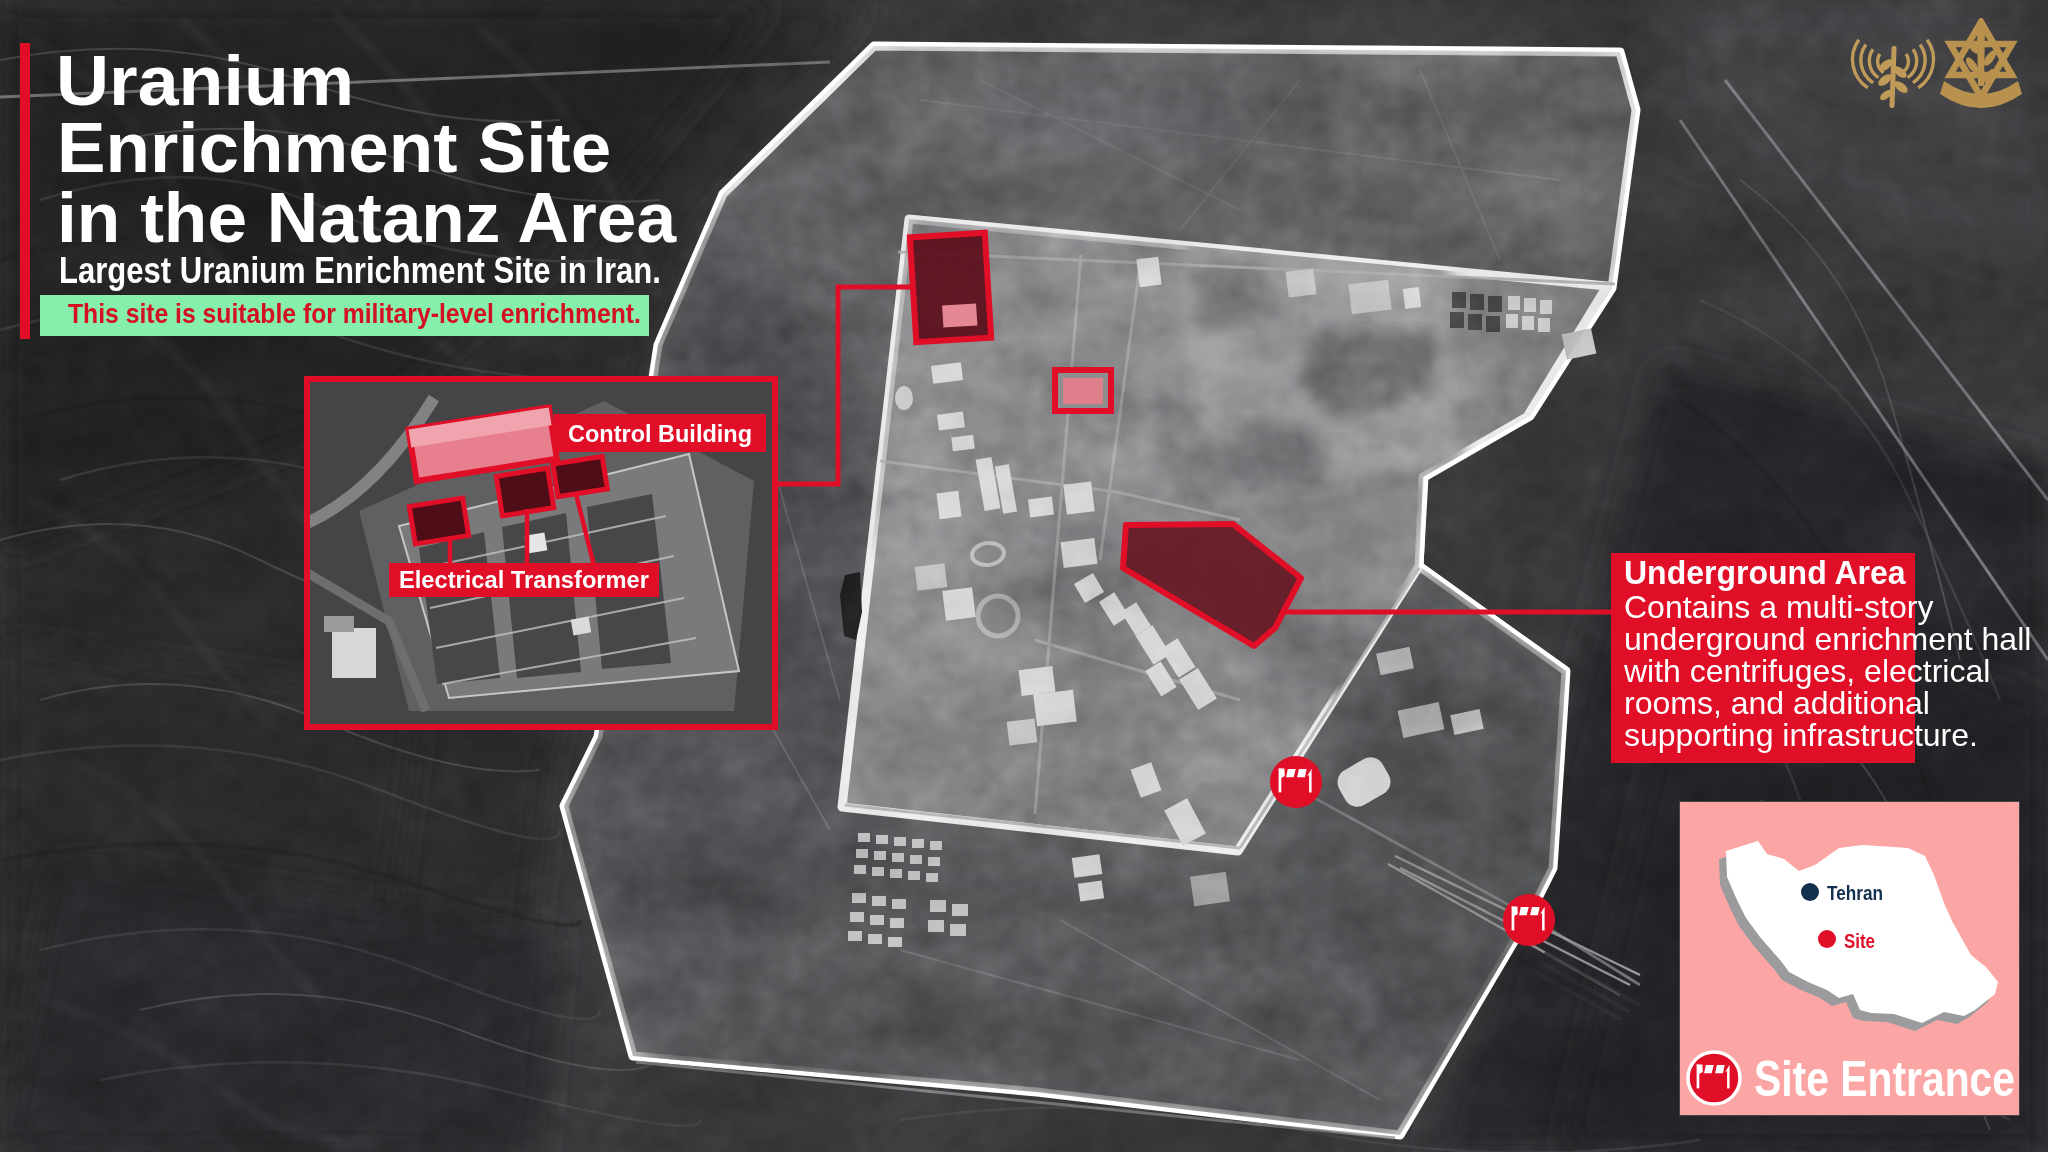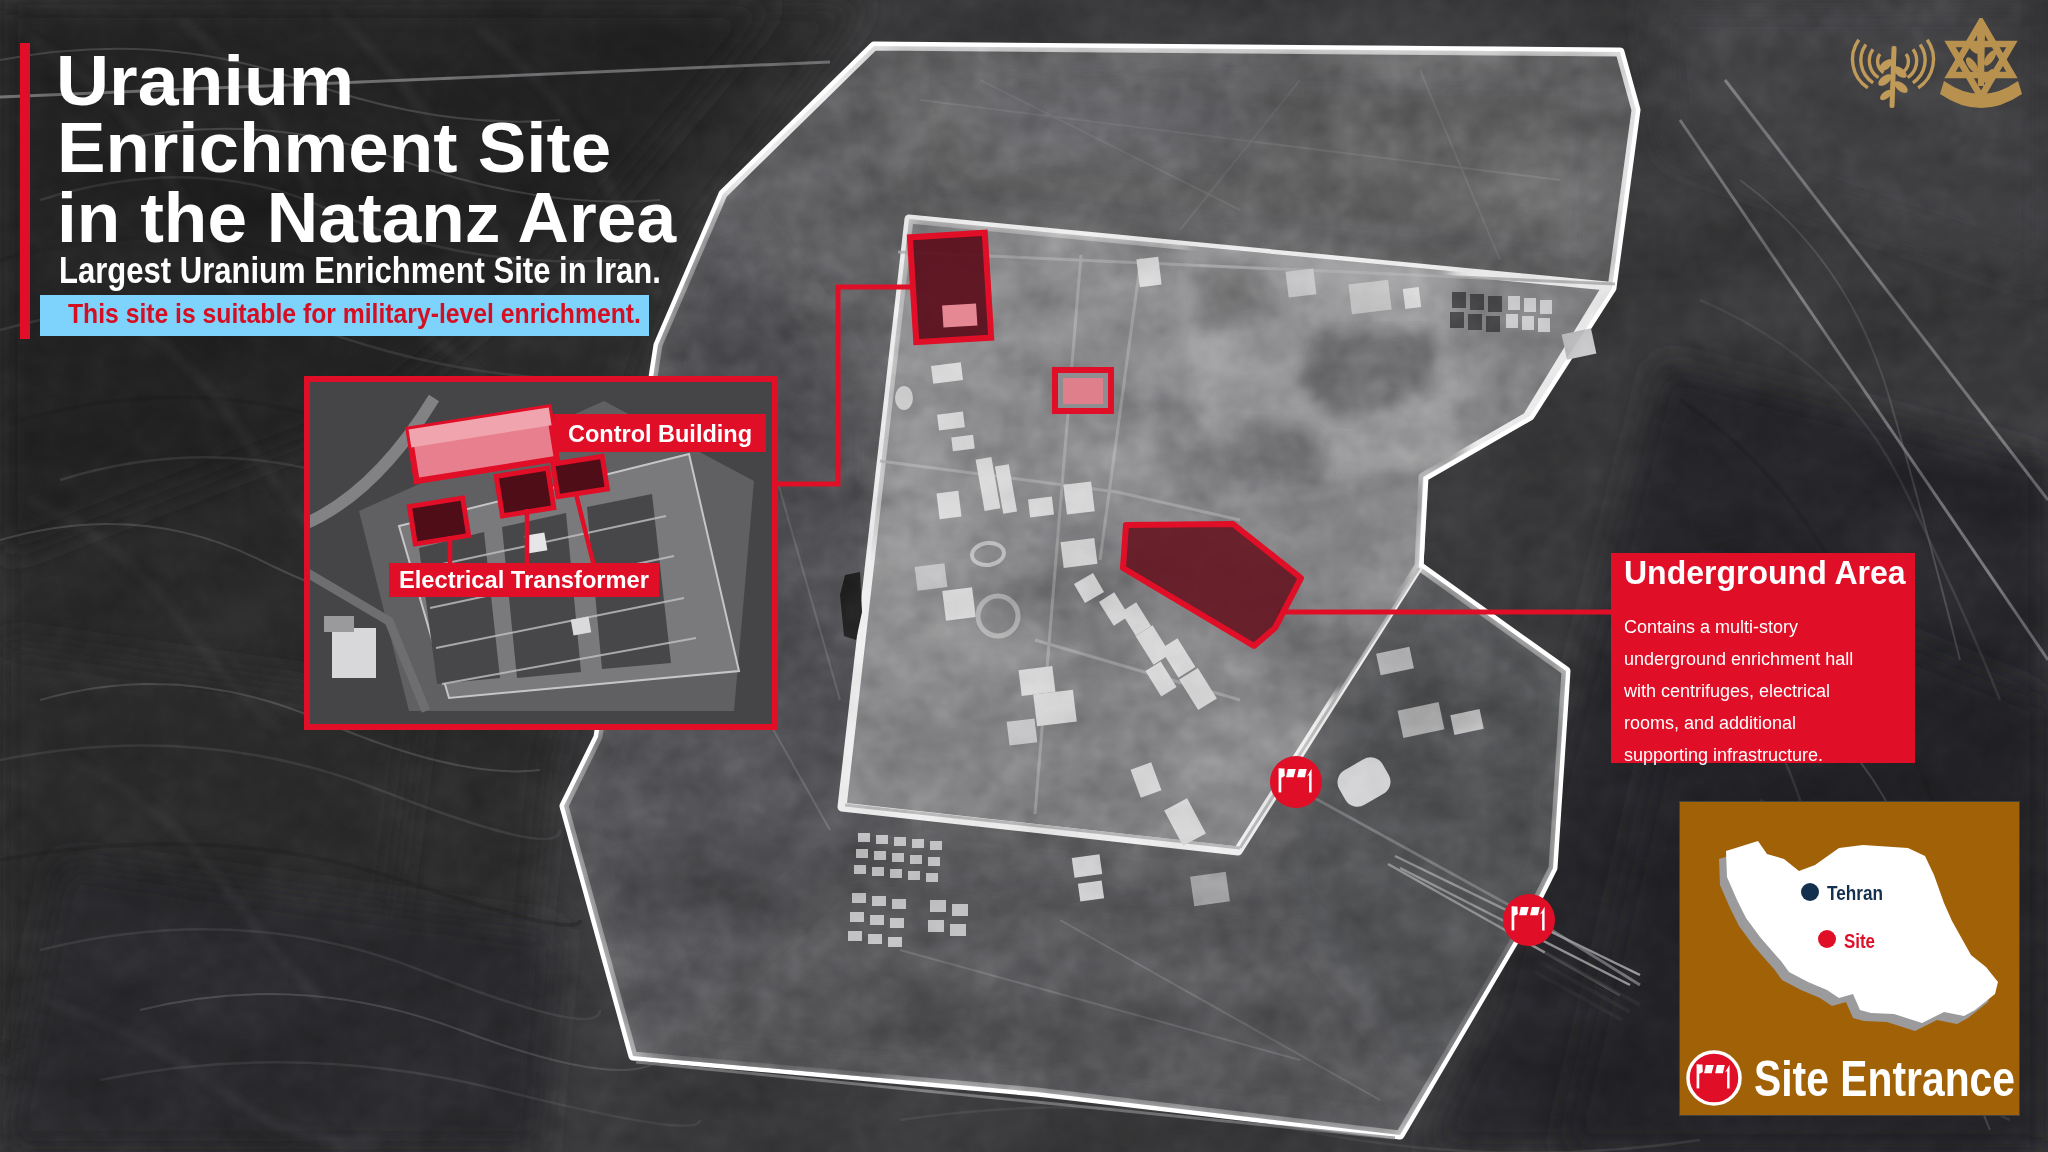--- a/index.html
+++ b/index.html
@@ -306,33 +306,33 @@
 <div class="abs" style="left:20px;top:43px;width:10px;height:296px;background:#e00e26;"></div>
 
 <div class="abs" style="left:56px;top:46px;font-weight:bold;color:#fff;font-size:70px;line-height:70px;white-space:nowrap;transform:scaleX(1.05);transform-origin:0 0;">Uranium</div>
 
 <div class="abs" style="left:57px;top:113px;font-weight:bold;color:#fff;font-size:70px;line-height:70px;white-space:nowrap;transform:scaleX(1.04);transform-origin:0 0;">Enrichment Site</div>
 
 <div class="abs" style="left:57px;top:183px;font-weight:bold;color:#fff;font-size:70px;line-height:70px;white-space:nowrap;transform:scaleX(1.018);transform-origin:0 0;">in the Natanz Area</div>
 
 <div id="subtitle" class="abs" style="left:59px;top:253px;font-weight:bold;color:#fff;font-size:36px;line-height:36px;white-space:nowrap;transform:scaleX(0.862);transform-origin:0 0;">Largest Uranium Enrichment Site in Iran.</div>
 
-<div id="banner" class="abs" style="left:40px;top:295px;width:609px;height:41px;background:#7dd3fc;display:flex;align-items:center;justify-content:center;padding-left:20px;box-sizing:border-box;">
+<div id="banner" class="abs" style="left:40px;top:295px;width:609px;height:41px;background:#86efac;display:flex;align-items:center;justify-content:center;padding-left:20px;box-sizing:border-box;">
 
   <span style="font-weight:bold;color:#d50f22;font-size:28px;white-space:nowrap;transform:scaleX(0.883);margin-top:-3px;">This site is suitable for military-level enrichment.</span>
 </div>
 
 <div id="ugblock" class="abs" style="left:1611px;top:553px;width:304px;height:210px;background:#e00e26;color:#fff;">
 
   <div style="position:absolute;left:13px;top:3px;font-weight:bold;font-size:33px;line-height:33px;white-space:nowrap;transform:scaleX(0.97);transform-origin:0 0;">Underground Area</div>
 
-  <div style="position:absolute;left:13px;top:38px;font-size:18px;line-height:32px;white-space:nowrap;margin-top:20px;">Contains a multi-story<br>underground enrichment hall<br>with centrifuges, electrical<br>rooms, and additional<br>supporting infrastructure.</div>
+  <div style="position:absolute;left:13px;top:38px;font-size:32px;line-height:32px;white-space:nowrap;">Contains a multi-story<br>underground enrichment hall<br>with centrifuges, electrical<br>rooms, and additional<br>supporting infrastructure.</div>
 </div>
 
-<div id="legend" class="abs" style="left:1679px;top:801px;width:341px;height:315px;background:#a16207;border:1px solid #434345;box-sizing:border-box;">
+<div id="legend" class="abs" style="left:1679px;top:801px;width:341px;height:315px;background:#fca5a5;border:1px solid #434345;box-sizing:border-box;">
   <svg width="339" height="313" viewBox="0 0 339 313">
 
     <path id="iranpath" d="M46,49 L78,39 87,52 104,57 119,69 135,63 159,46 183,43 228,46 245,54 254,73 264,101 272,119 291,153 306,165 318,180 315,192 295,208 284,214 264,210 242,221 214,212 191,211 180,208 173,192 159,196 147,188 128,180 109,170 101,159 93,150 80,135 66,116 57,98 47,75 Z" fill="#9b9b9d" transform="translate(-7,8)"></path>
 
     <path d="M46,49 L78,39 87,52 104,57 119,69 135,63 159,46 183,43 228,46 245,54 254,73 264,101 272,119 291,153 306,165 318,180 315,192 295,208 284,214 264,210 242,221 214,212 191,211 180,208 173,192 159,196 147,188 128,180 109,170 101,159 93,150 80,135 66,116 57,98 47,75 Z" fill="#ffffff"></path>
 
     <circle cx="130" cy="90" r="9" fill="#14304f"></circle>
 
     <text x="147" y="98" font-family="Liberation Sans, sans-serif" font-size="21" font-weight="bold" fill="#14304f" textLength="56" lengthAdjust="spacingAndGlyphs">Tehran</text>
 

